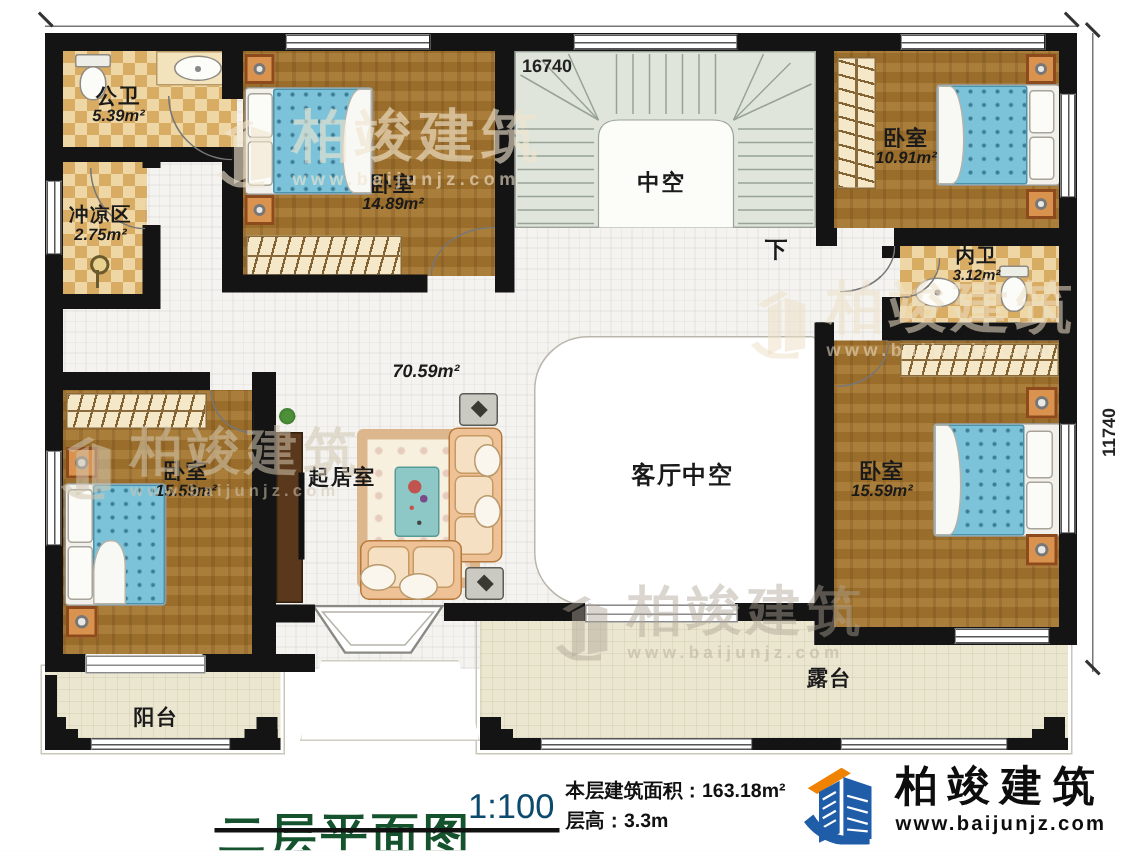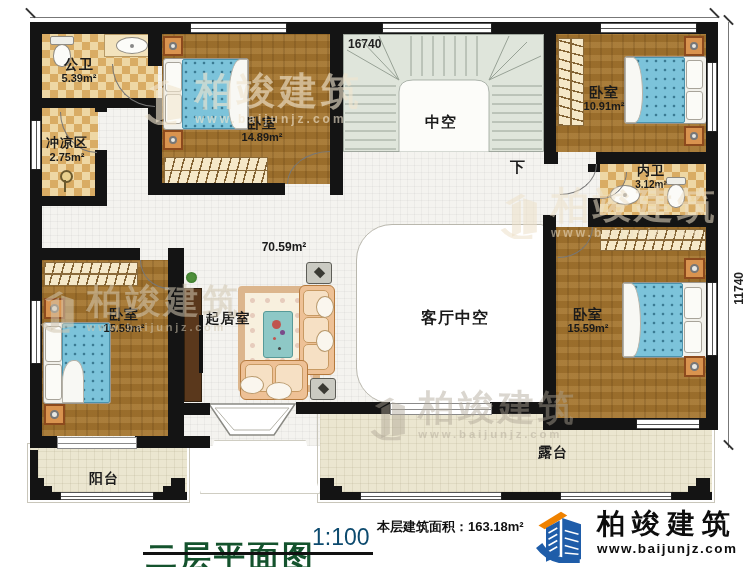--- a/index.html
+++ b/index.html
@@ -55,21 +55,21 @@
   .toit{background:#eeeee8;border:1.5px solid #8f8b82;border-radius:2px;}
   .snk{background:#fcfcf9;border:1.5px solid #8f8b82;border-radius:50%;}
   .snk::after{content:"";position:absolute;left:42%;top:40%;width:4px;height:4px;border-radius:50%;background:#888;}
   .cnt{background:#f3e3bd;border:1px solid #b79a66;}
   .post-bl{width:0;height:0;border-left:14px solid #141414;border-bottom:14px solid #141414;padding:4px;}
   .post-br{width:0;height:0;border-right:14px solid #141414;border-bottom:14px solid #141414;padding:4px;}
   
   .rlabel{position:absolute;display:flex;flex-direction:column;align-items:center;line-height:1.15;
     font-weight:bold;color:#1a1a1a;transform:translate(-50%,-50%);white-space:nowrap;z-index:40;}
   .rlabel .nm{font-size:14px;letter-spacing:1px;}
-  .rlabel .ar{font-size:11px;}
+  .rlabel .ar{font-size:11px;font-style:italic;}
   .dimtxt{position:absolute;font-size:12px;font-weight:bold;color:#222;z-index:45;}
   .dimline{position:absolute;background:#777;z-index:5;}
   .tick{position:absolute;width:13px;height:2px;background:#333;transform:rotate(45deg);z-index:6;}
   
   .wm{position:absolute;display:flex;align-items:center;gap:7px;z-index:50;pointer-events:none;}
   .wm svg{flex:0 0 auto;}
   .wm .t{display:flex;flex-direction:column;line-height:1;}
   .wm .n{font-size:38px;font-weight:900;letter-spacing:4px;}
   .wm .u{font-size:12px;font-weight:700;letter-spacing:3px;margin-top:3px;}
   
@@ -380,20 +380,21 @@
         <span class="u">www.baijunjz.com</span>
       </div>
   </div>
 
   <div id="title-block">
     <span class="ftitle">二层平面图</span>
     <span class="fscale">1:100</span>
     <div class="funder"></div>
     <div class="finfo">
       <div><span>本层建筑面积：</span><span>163.18m²</span></div>
+      <div><span>层高：</span><span>3.3m</span></div>
     </div>
     <div class="logo">
       <svg width="56" height="60" viewBox="0 0 44 48">
         <path d="M4 18 L22 7 L27 10 L9 21 Z" fill="#ef8200"></path>
         <path d="M10 20 L21 14 V42 L10 47 Z" fill="#1f5da9"></path>
         <path d="M23 12 L38 17 V45 L23 45 Z" fill="#1f5da9"></path>
         <g stroke="#fff" stroke-width="1.2">
           <line x1="12" y1="24" x2="19" y2="20"></line>
             <line x1="12" y1="29" x2="19" y2="25"></line>
           <line x1="12" y1="34" x2="19" y2="30"></line>

